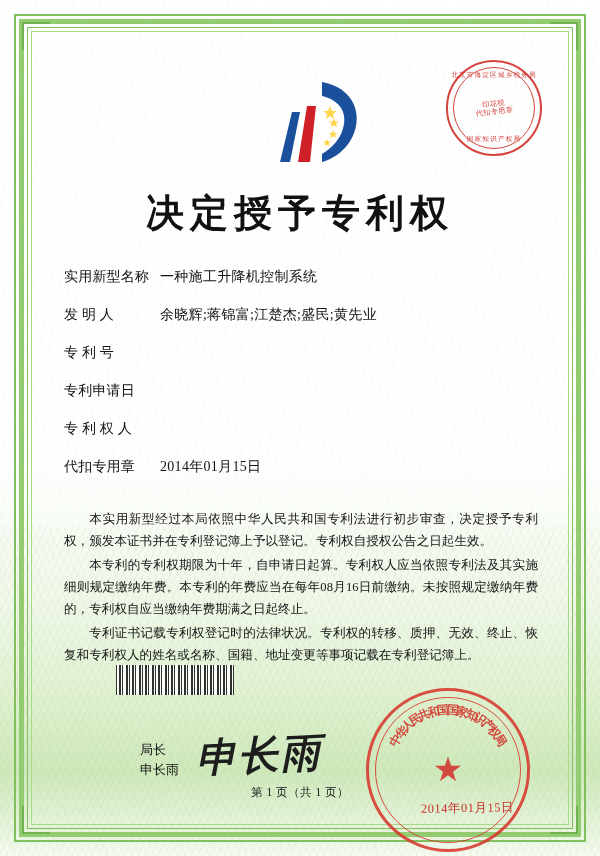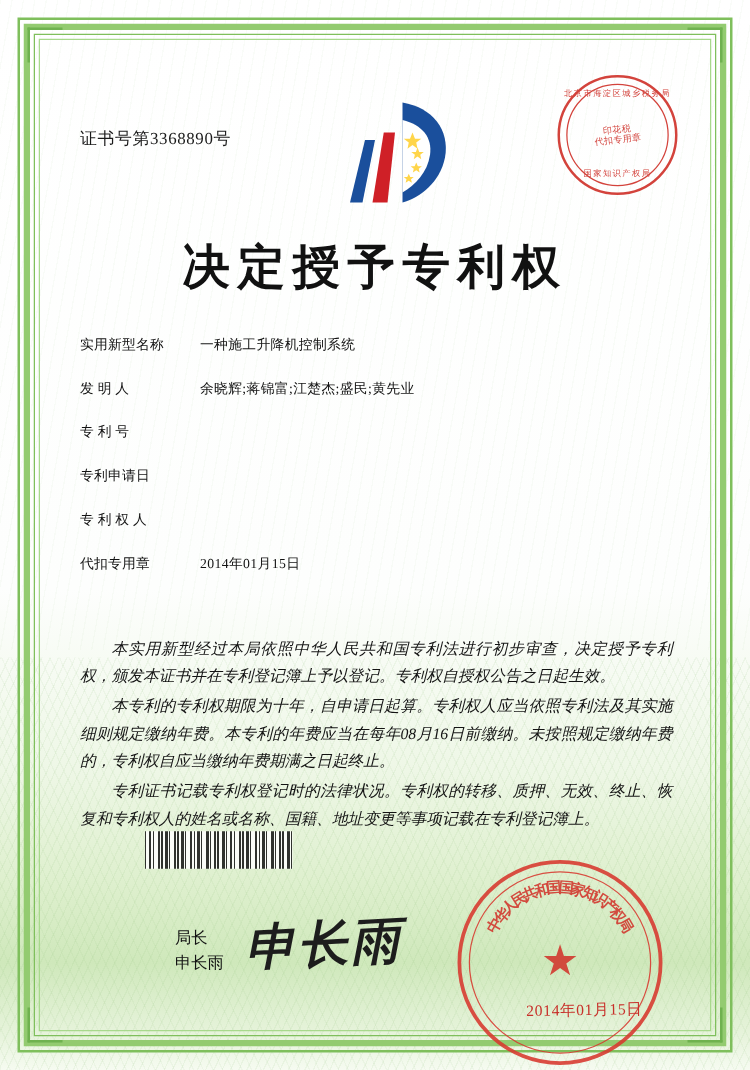--- a/index.html
+++ b/index.html
@@ -116,40 +116,40 @@
     font-family:"DejaVu Serif", serif;
   }
 
   
   .fields{
     position:absolute;left:24px;right:24px;top:228px;
   }
   .field{
     display:flex;align-items:flex-start;
     margin-bottom:20px;
-    font-size:11px;color:#131313;
+    font-size:14px;color:#131313;
   }
   .field .label{
     width:96px;flex:0 0 96px;
     letter-spacing:0.2px;
     white-space:nowrap;
   }
   .field .value{
     flex:1;letter-spacing:0.3px;
   }
 
   
   .body{
     position:absolute;left:24px;right:22px;top:468px;
     font-size:12.6px;
     line-height:1.75;
     color:#141414;
     text-align:justify;
   }
-  .body p{margin:0 0 2px 0;text-indent:2em;font-style:italic;}
+  .body p{margin:0 0 2px 0;text-indent:2em;}
 
   
   .barcode{
     position:absolute;left:76px;top:625px;
     width:118px;height:30px;
     background:
       repeating-linear-gradient(90deg,
         #111 0px,#111 1px,#fff 1px,#fff 3px,
         #111 3px,#111 5px,#fff 5px,#fff 6px,
         #111 6px,#111 7px,#fff 7px,#fff 10px,
@@ -214,21 +214,20 @@
   <div class="border-mid"></div>
   <div class="border-inner-line"></div>
   <div class="border-thin"></div>
   <div class="corner tl"></div>
   <div class="corner tr"></div>
   <div class="corner bl"></div>
   <div class="corner br"></div>
 
   <div class="content">
 
-    <div class="cert-no">证书号第3368890号</div>
 
     <div class="logo">
       <svg viewBox="0 0 92 92" width="92" height="92" aria-hidden="true">
         <path d="M46 6 C70 10, 84 28, 80 50 C76 70, 60 82, 46 86 C46 70, 46 22, 46 6 Z" fill="#1a4f9c"></path>
         <path d="M46 20 C62 24, 70 34, 68 48 C66 62, 56 72, 46 78 Z" fill="#ffffff"></path>
         <path d="M40 30 L34 86 L22 86 L31 30 Z" fill="#cf2027"></path>
         <path d="M24 36 L14 86 L4 86 L16 36 Z" fill="#1a4f9c"></path>
         <g fill="#ffd54a">
           <polygon points="54,30 56,35 61,35 57,38 58,43 54,40 50,43 51,38 47,35 52,35"></polygon>
           <polygon points="58,42 59.4,45.5 63,45.5 60.2,47.8 61,51.3 58,49.2 55,51.3 55.9,47.8 53,45.5 56.7,45.5"></polygon>
@@ -309,15 +308,16 @@
           <span class="ms-char" style="left: 96.518px; top: 15.8012px; transform: rotate(23.0769deg);">知</span>
           <span class="ms-char" style="left: 105.068px; top: 20.2886px; transform: rotate(32.3077deg);">识</span>
           <span class="ms-char" style="left: 112.787px; top: 26.0894px; transform: rotate(41.5385deg);">产</span>
           <span class="ms-char" style="left: 119.476px; top: 33.0533px; transform: rotate(50.7692deg);">权</span>
           <span class="ms-char" style="left: 124.962px; top: 41px; transform: rotate(60deg);">局</span>
         </div>
     </div>
 
     <div class="seal-date">2014年01月15日</div>
 
+    <div class="footer">第 1 页（共 1 页）</div>
 
   </div>
 </div>
 
 </body></html>

